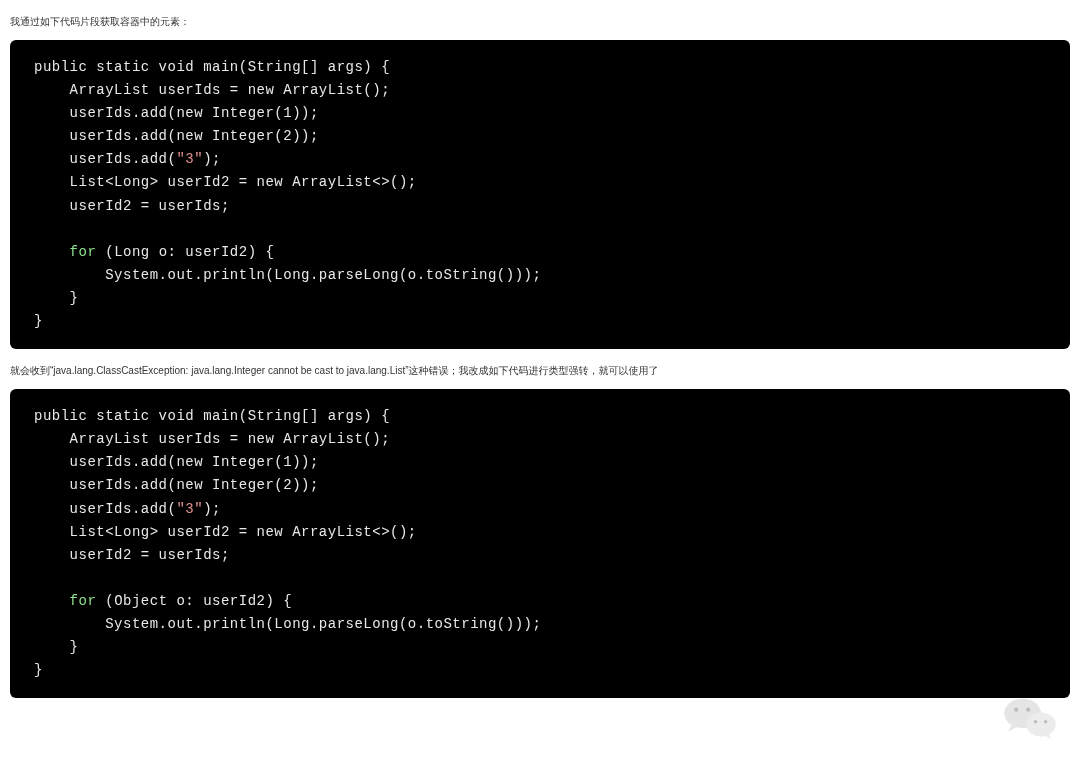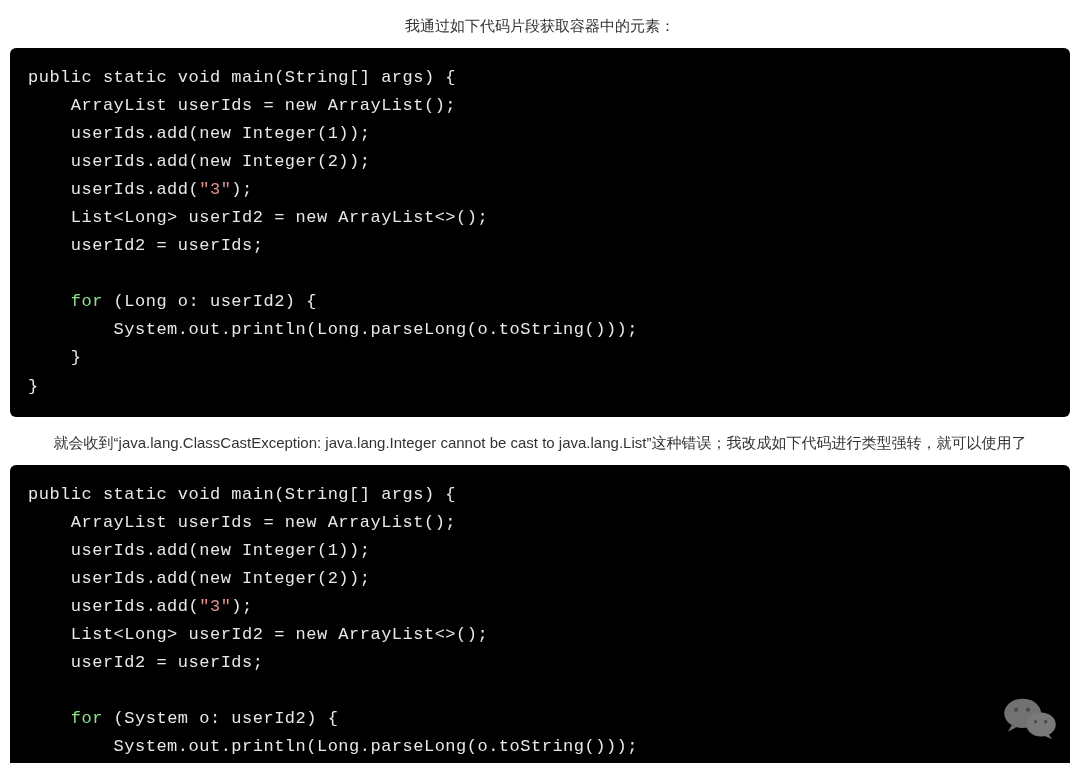--- a/index.html
+++ b/index.html
@@ -5,40 +5,40 @@
   * { margin: 0; padding: 0; box-sizing: border-box; }
   body {
     background: #ffffff;
     font-family: -apple-system, BlinkMacSystemFont, "Segoe UI", "PingFang SC", "Microsoft YaHei", sans-serif;
     padding: 10px;
     width: 1080px;
     color: #333;
     position: relative;
   }
   .para {
-    font-size: 15px;
+    font-size: 10px;
     line-height: 1.6;
     color: #333;
     margin: 4px 0 10px 0;
-    text-align: center;
   }
   .code-block {
     background: #000000;
     border-radius: 6px;
     padding: 16px 18px;
     margin: 8px 0 14px 0;
     overflow-x: auto;
   }
   pre {
     font-family: "Menlo", "Consolas", "Courier New", monospace;
-    font-size: 17px;
+    font-size: 14px;
     line-height: 1.65;
     color: #e8e8e8;
     letter-spacing: 0.5px;
     white-space: pre;
+    margin-left: 6px;
   }   
   .kw-flow   { color: #8fe28f; }   
   .str       { color: #e2938f; }   
   .plain     { color: #e8e8e8; }
   .wechat-icon {
     position: fixed;
     right: 22px;
     bottom: 18px;
     opacity: 0.55;
   }
@@ -68,21 +68,21 @@
 
 <div class="code-block">
 <pre><span class="plain">public static void main(String[] args) {</span>
 <span class="plain">    ArrayList userIds = new ArrayList();</span>
 <span class="plain">    userIds.add(new Integer(1));</span>
 <span class="plain">    userIds.add(new Integer(2));</span>
 <span class="plain">    userIds.add(</span><span class="str">"3"</span><span class="plain">);</span>
 <span class="plain">    List&lt;Long&gt; userId2 = new ArrayList&lt;&gt;();</span>
 <span class="plain">    userId2 = userIds;</span>
 <span class="plain"></span>
-<span class="plain">    </span><span class="kw-flow">for</span><span class="plain"> (System o: userId2) {</span>
+<span class="plain">    </span><span class="kw-flow">for</span><span class="plain"> (Object o: userId2) {</span>
 <span class="plain">        System.out.println(Long.parseLong(o.toString()));</span>
 <span class="plain">    }</span>
 <span class="plain">}</span></pre>
 </div>
 
 <div class="wechat-icon">
   <svg viewBox="0 0 60 50" fill="#cfcfcf">
     <ellipse cx="22" cy="20" rx="20" ry="16"></ellipse>
     <ellipse cx="42" cy="32" rx="16" ry="13" fill="#dddddd"></ellipse>
     <circle cx="15" cy="16" r="2.3" fill="#888"></circle>

